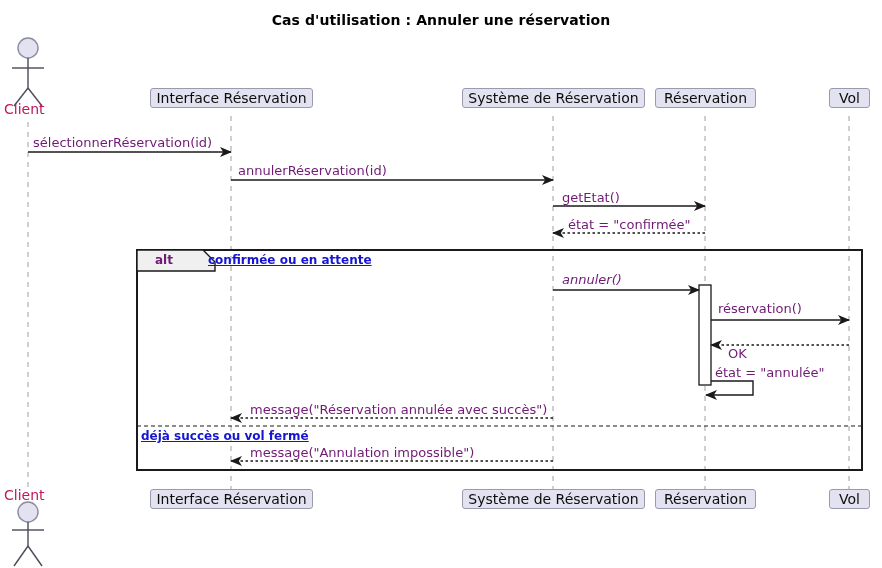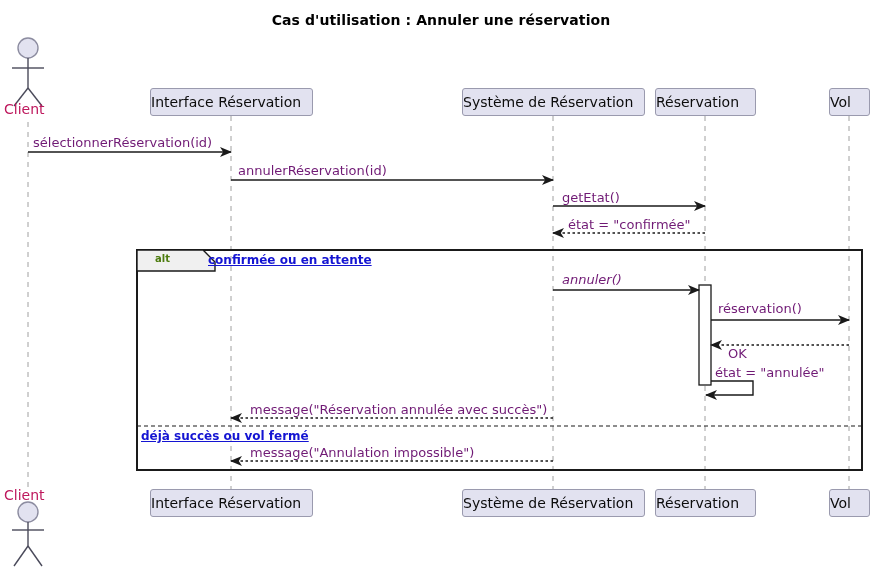--- a/index.html
+++ b/index.html
@@ -10,33 +10,33 @@
     color:#000;
   }
   #canvas{position:absolute;inset:0;width:882px;height:568px;}
   .diagram-title{
     position:absolute;left:0;top:12px;width:882px;text-align:center;
     font-size:14px;font-weight:bold;color:#000;letter-spacing:0.1px;
   }
   .participant-box{
     position:absolute;box-sizing:border-box;
     background:#E2E2F0;border:1px solid #9A9AAE;border-radius:3px;
-    display:flex;align-items:center;
+    display:flex;align-items:center;justify-content:center;
     font-size:14px;color:#0c0c0c;
-    height:28px;
+    height:20px;
     box-shadow:0 0 0 0 rgba(0,0,0,0);
   }
   .actor-label{
     position:absolute;font-size:14px;color:#be185d;white-space:nowrap;
   }
   .msg-label{
     position:absolute;font-size:13px;color:#701a75;white-space:nowrap;
   }
   .frag-op{
-    position:absolute;font-size:10px;font-weight:bold;color:#4d7c0f;
+    position:absolute;font-size:12px;font-weight:bold;color:#701a75;
   }
   .frag-guard{
     position:absolute;font-size:12px;font-weight:bold;color:#1414D2;
     text-decoration:underline;white-space:nowrap;
   }
 </style>
 </head>
 <body>
 
 <div class="diagram-title">Cas d'utilisation : Annuler une réservation</div>

